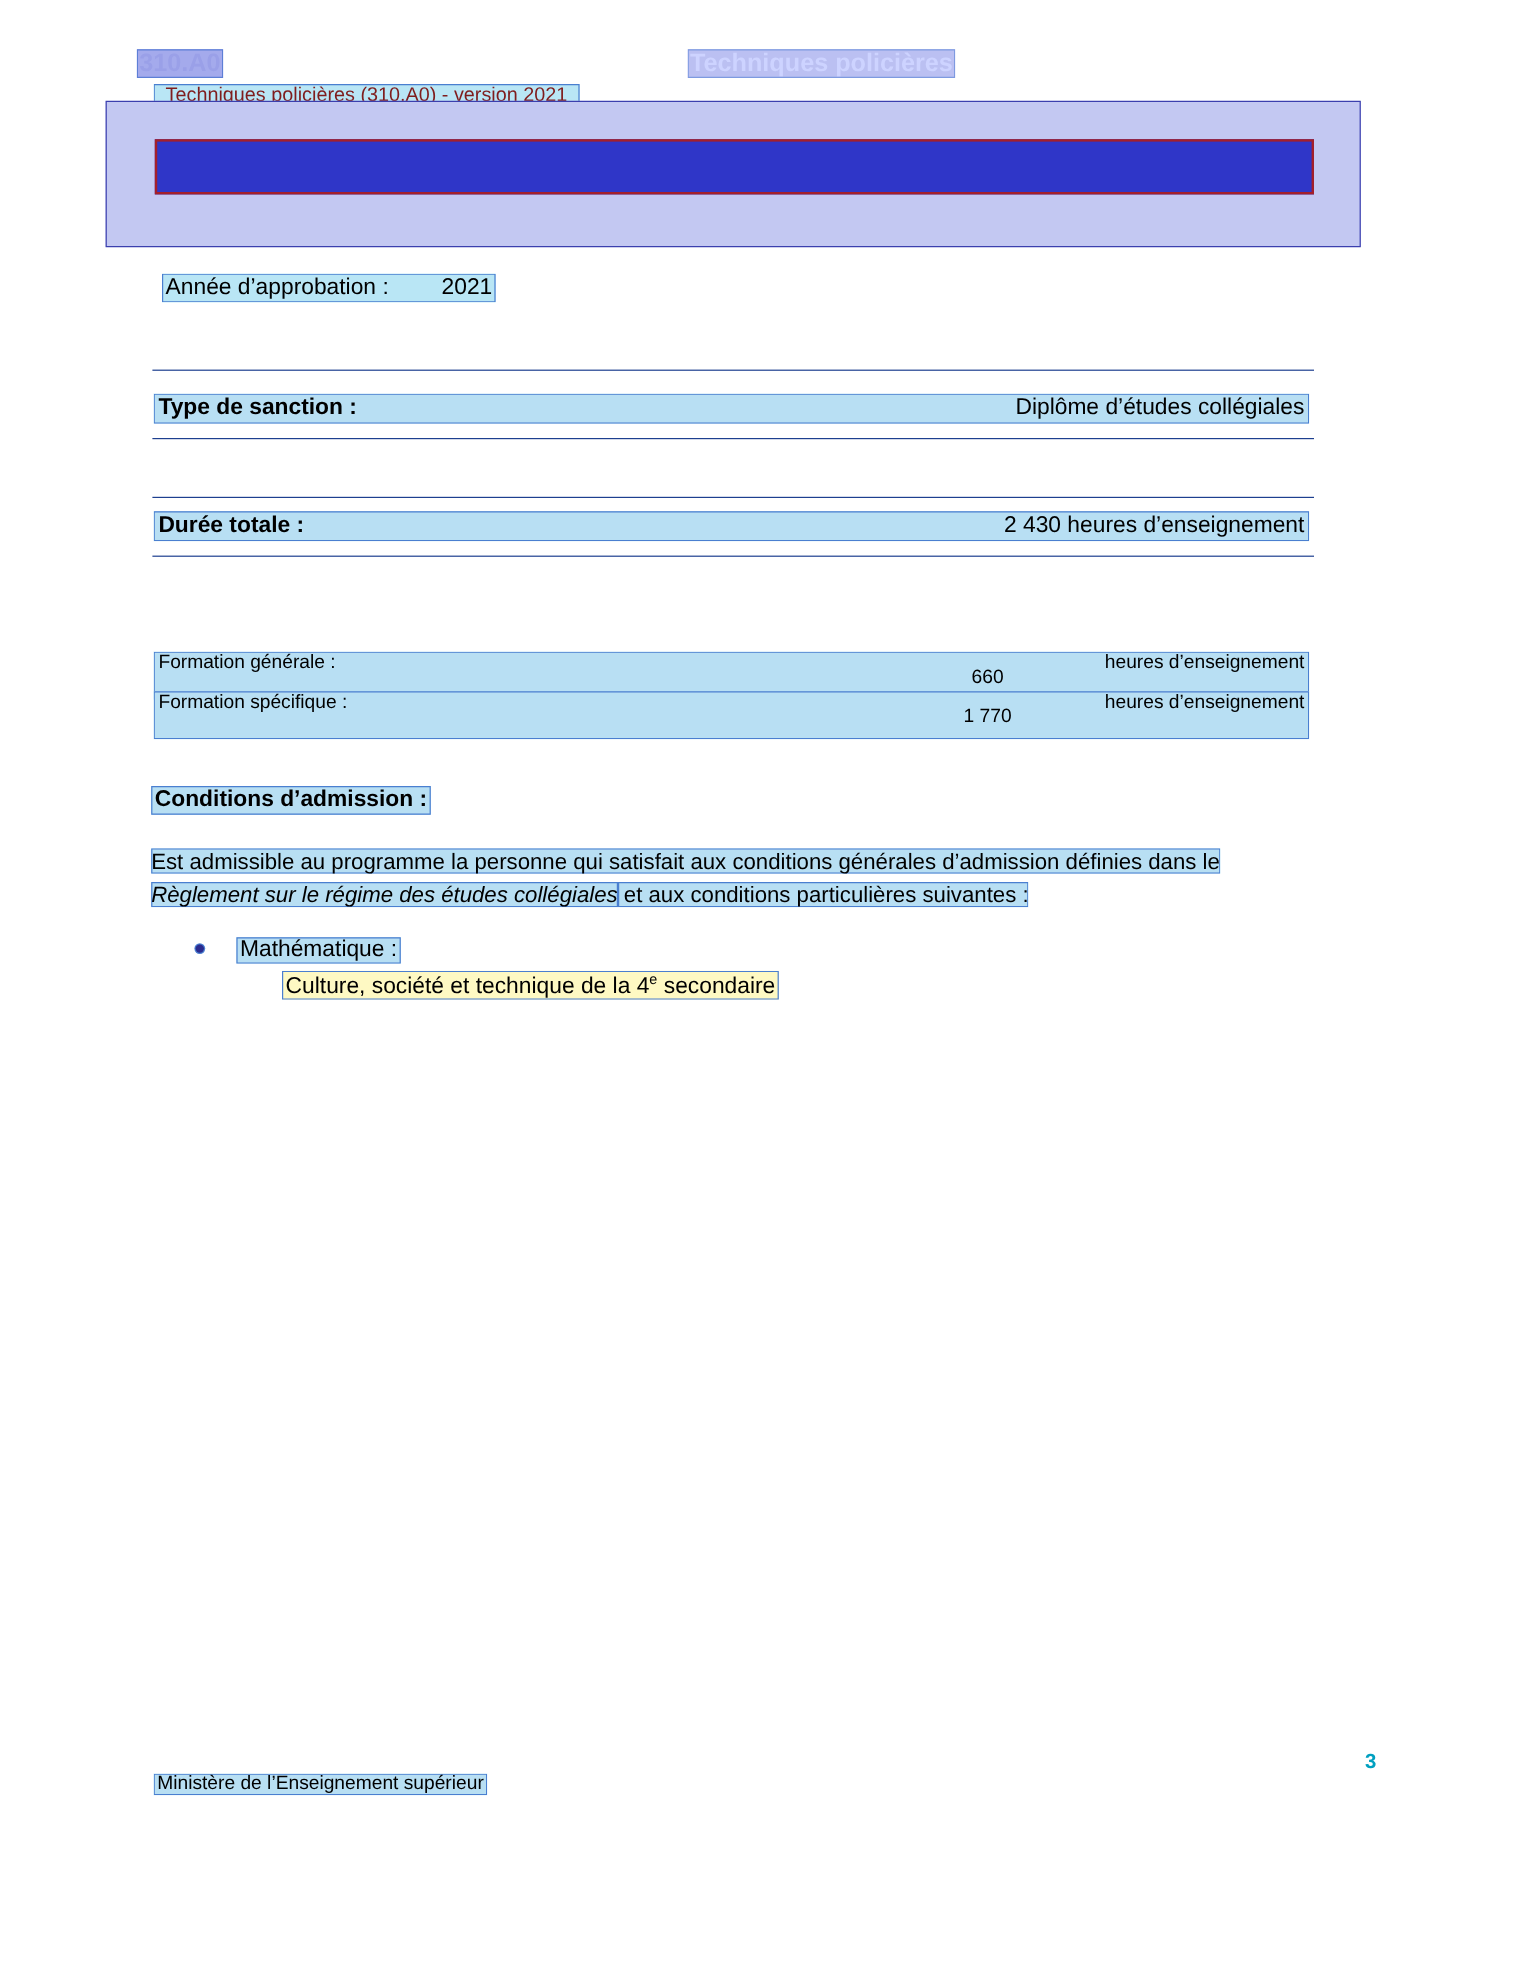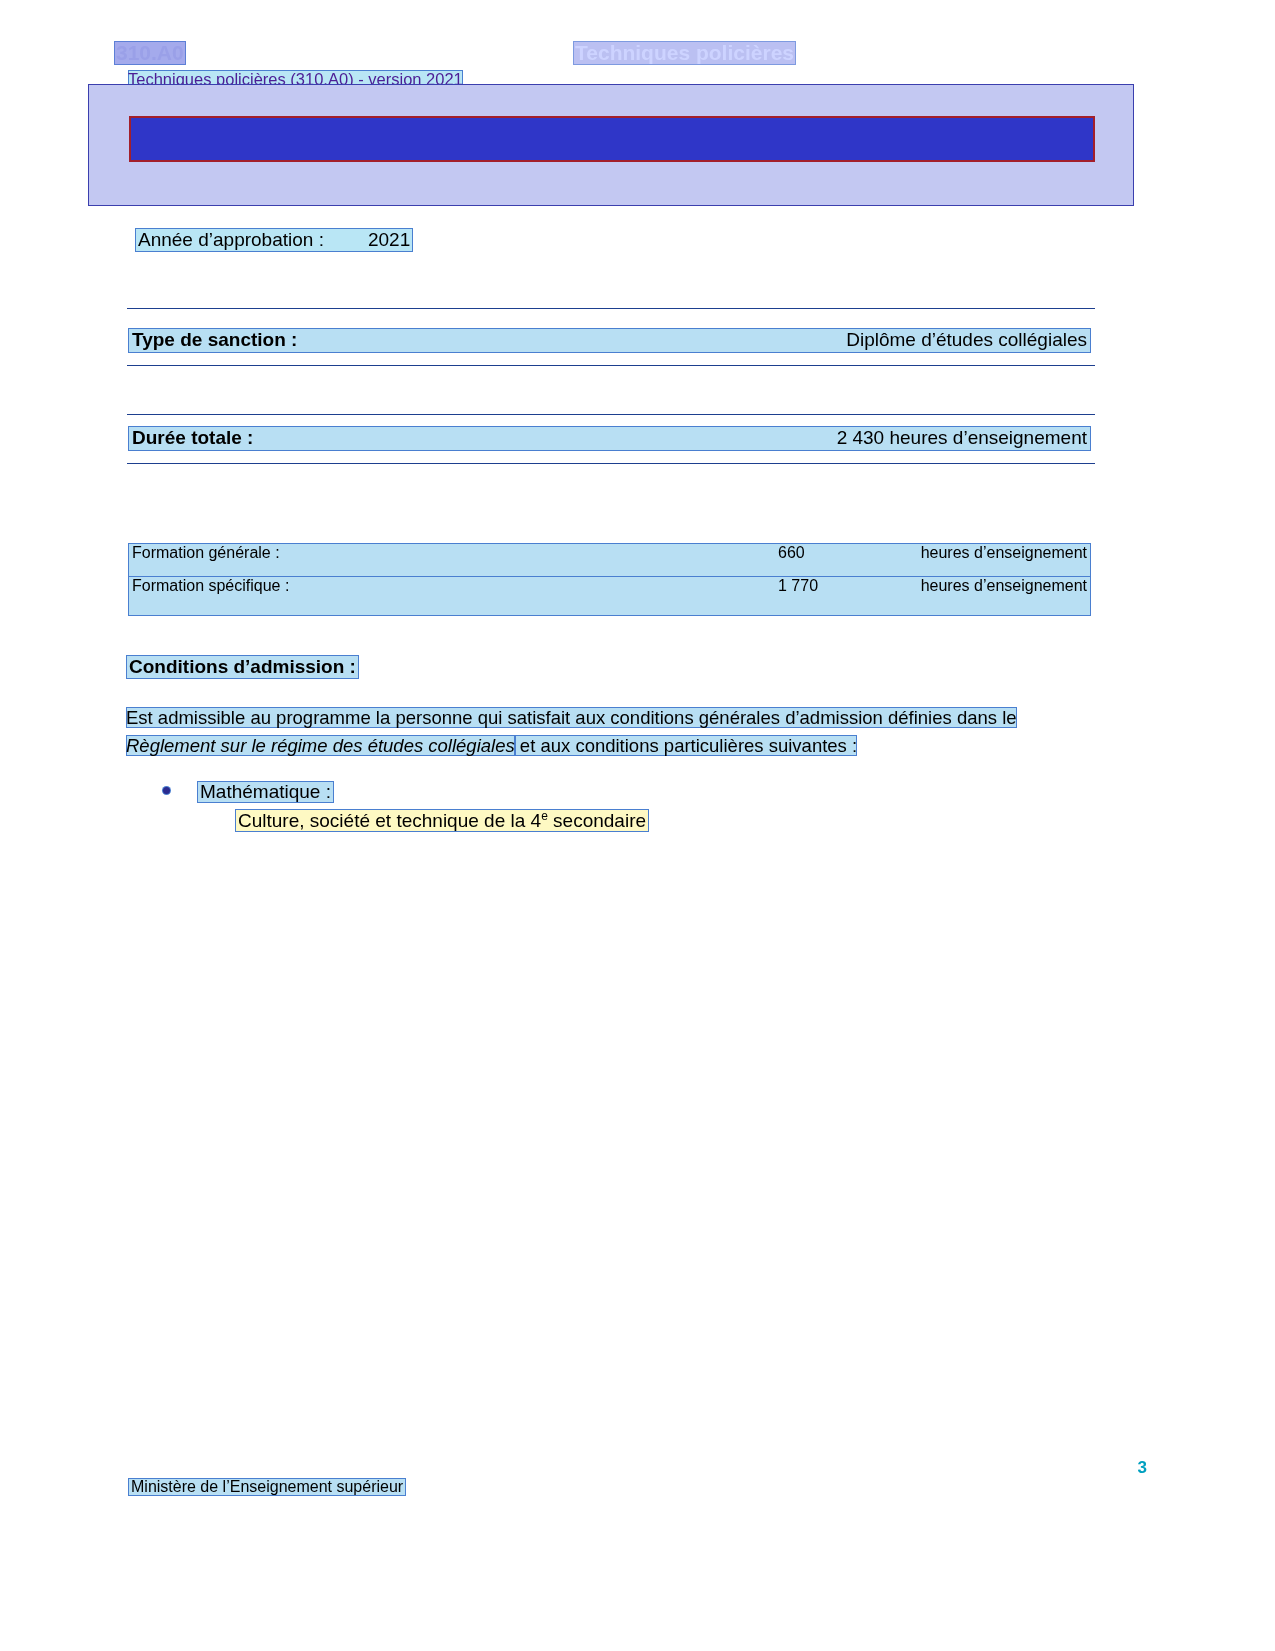--- a/index.html
+++ b/index.html
@@ -22,24 +22,24 @@
     height: 1651px;
     overflow: hidden;
   }
 
   
   .header-text {
     position: absolute;
     left: 128px;
     top: 70px;
     font-size: 16.5px;
-    color: #4c1d95;
+    color: #7f1d1d;
     background: #b9e6f5;
     box-shadow: 0 0 0 1px #4a7fd0 inset;
-    padding: 0 0;
+    padding: 0 10px;
     white-space: nowrap;
   }
 
   .title-outer {
     position: absolute;
     left: 88px;
     top: 84px;
     width: 1046px;
     height: 122px;
     background: #c3c8f2;
@@ -140,21 +140,21 @@
     position: absolute;
     left: 128px;
     width: 963px;
     height: 40px;
     background: #b8dff3;
     box-shadow: 0 0 0 1px #4a7fd0 inset;
     box-sizing: border-box;
     font-size: 16px;
   }
   .fm .k { position: absolute; left: 4px; top: 1px; white-space: nowrap; }
-  .fm .n { position: absolute; left: 650px; top: 1px; width: 90px; text-align: left; white-space: nowrap; }
+  .fm .n { position: absolute; left: 650px; top: 13px; width: 90px; text-align: center; white-space: nowrap; }
   .fm .u { position: absolute; right: 4px; top: 1px; white-space: nowrap; margin-left: 29px; }
   .fm.row-gen  { top: 543px; }
   .fm.row-spec { top: 576px; }
 
   
   .admission-title {
     position: absolute;
     left: 126px;
     top: 655px;
     font-size: 19px;

